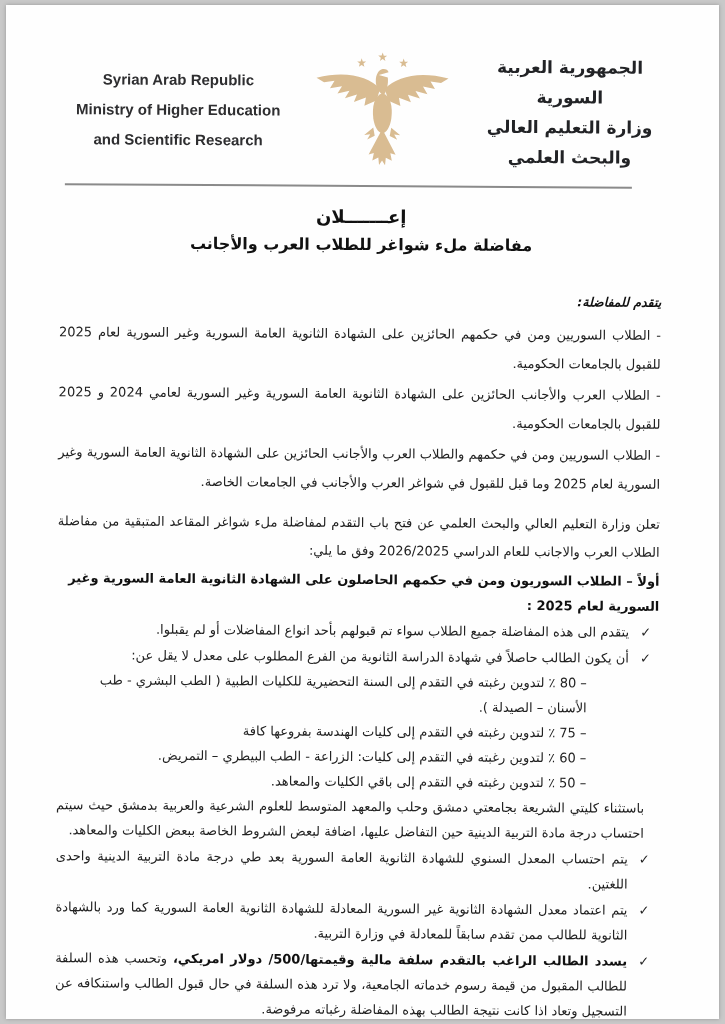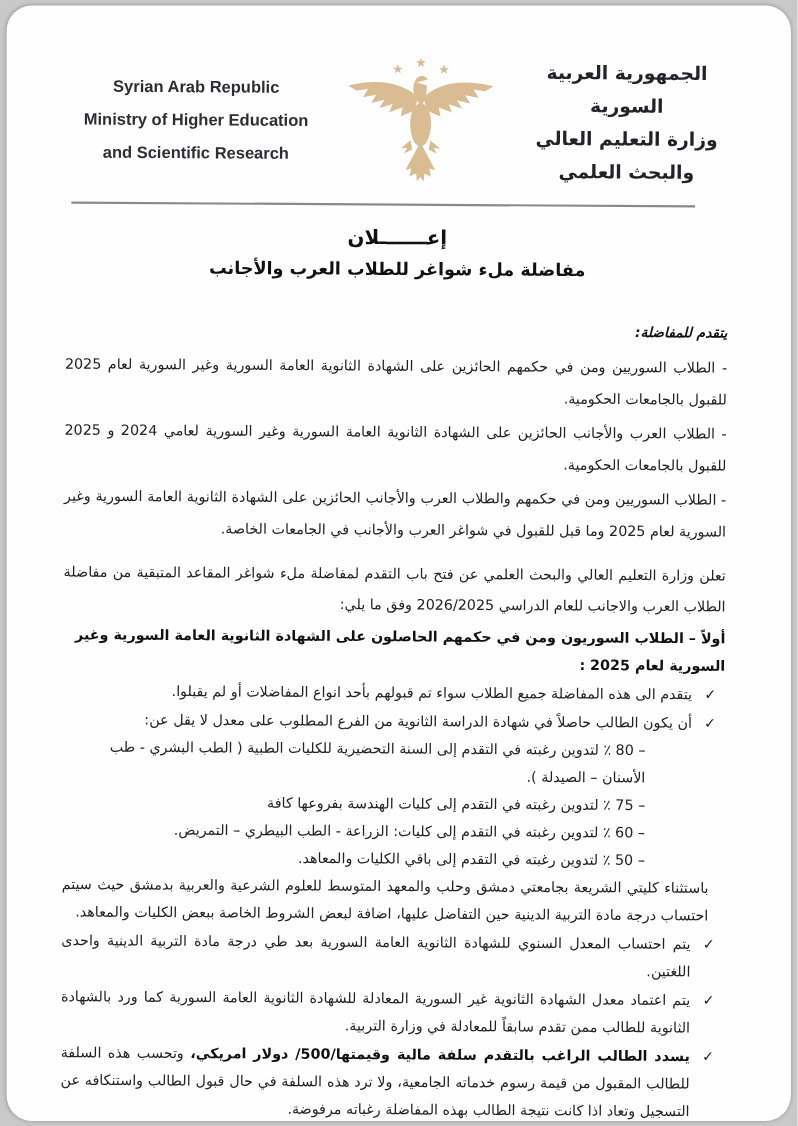--- a/index.html
+++ b/index.html
@@ -7,21 +7,20 @@
   body {
     background:#c9c9c9;
     font-family:"DejaVu Sans", sans-serif;
     overflow:hidden;
   }
   .sheet {
     position:absolute; left:6px; top:5px; width:713px; height:1014px;
     background:#fefefe;
     box-shadow:0 0 4px rgba(0,0,0,.25);
     overflow:hidden;
-    border-radius:23px;
   }
   .page-inner {
     position:absolute; inset:0;
     transform:rotate(0.35deg);
     transform-origin:50% 0;
   }
   
   .header {
     display:flex; align-items:center;
     margin:46px 40px 0 48px;

